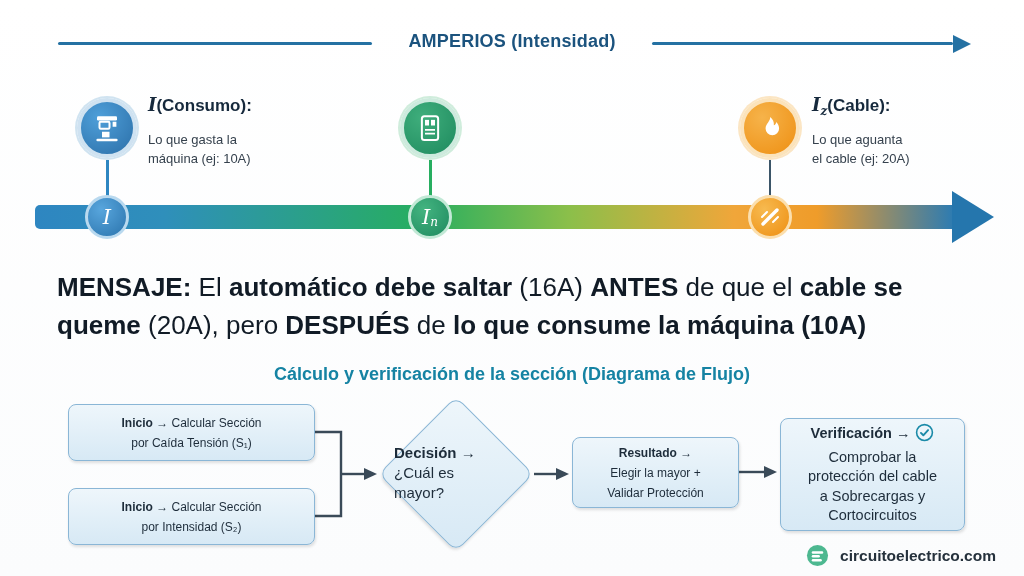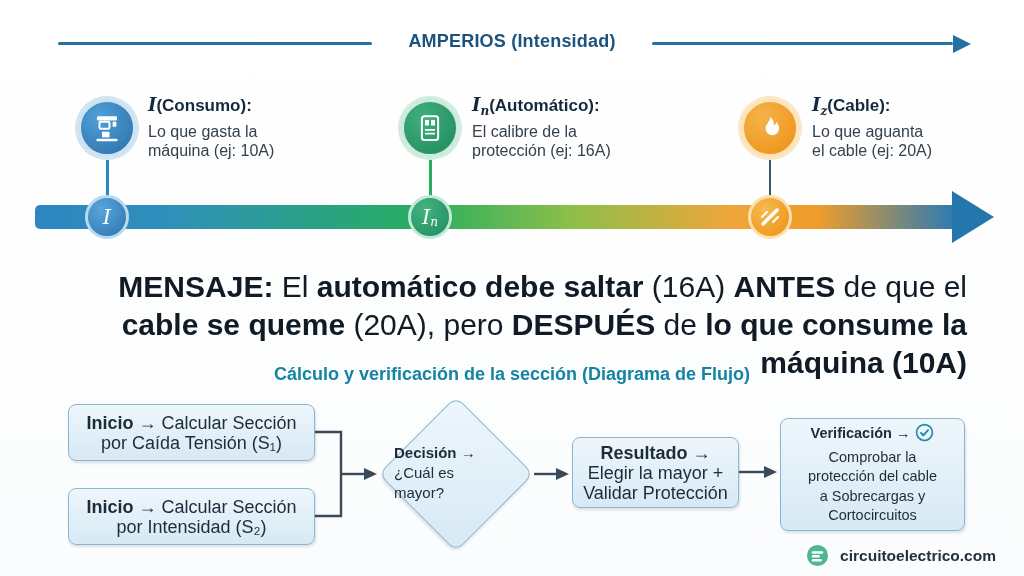--- a/index.html
+++ b/index.html
@@ -24,41 +24,41 @@
   .vline.n2{left:429px;background:#27ae60}
   .vline.n3{left:769px;background:#3b5568;width:2px}
 
   .node-label{position:absolute;top:94px}
   .node-label.n1{left:148px}.node-label.n2{left:472px}.node-label.n3{left:812px}
   .node-title{font-size:17px;font-weight:700;color:#16293c}
   .msym{font-family:"DejaVu Serif","Liberation Serif",serif;font-style:italic}
   .node-title .msym{font-size:18px}
   .node-title sub{font-size:12px;font-family:"DejaVu Serif","Liberation Serif",serif;font-style:italic}
   .node-name{}
-  .node-desc{font-size:16px;color:#35414d;line-height:19px;margin-top:4px}
+  .node-desc{font-size:13px;color:#35414d;line-height:19px;margin-top:12px}
 
   
   .tl-bar{position:absolute;left:35px;top:205px;width:920px;height:24px;border-radius:5px 0 0 5px;
     background:linear-gradient(90deg,#2e86c1 0%,#2f8fbb 14%,#27ae60 42%,#8bbf4a 58%,#f0a63a 76%,#ef9c2a 85%,#2b7bb3 100%)}
   .tl-arrow{position:absolute;left:952px;top:191px;width:0;height:0;border-top:26px solid transparent;border-bottom:26px solid transparent;border-left:42px solid #2576ad}
   .badge{position:absolute;top:195px;width:44px;height:44px;border-radius:50%;display:flex;align-items:center;justify-content:center;color:#fff;z-index:2}
   .badge .msym{font-size:21px;color:#fff}
   .badge sub{font-size:12px;font-family:"DejaVu Serif","Liberation Serif",serif;font-style:italic;margin-top:10px}
   .badge.n1{left:85px;background:radial-gradient(circle at 35% 30%,#58a6dd,#2b74ad);border:3px solid #b9d9ef}
   .badge.n2{left:408px;background:radial-gradient(circle at 35% 30%,#43b480,#1f8a5f);border:3px solid #c2e9d6}
   .badge.n3{left:748px;background:radial-gradient(circle at 35% 30%,#f7ba50,#ee8f12);border:3px solid #fbdfae}
 
   
-  .message{position:absolute;left:57px;top:268px;width:910px;text-align:right;font-size:30px;line-height:38px;color:#111b26}
+  .message{position:absolute;left:57px;top:268px;width:910px;text-align:left;font-size:26px;line-height:38px;color:#111b26}
   .message .b{font-weight:700}
 
   
   .flow-title{position:absolute;left:0;right:0;top:364px;text-align:center;font-size:18px;font-weight:700;color:#1583a3}
   .fbox{position:absolute;background:linear-gradient(180deg,#eef6fb,#d7e9f5);border:1.5px solid #8ab6d6;border-radius:8px;display:flex;flex-direction:column;align-items:center;justify-content:center;text-align:center;color:#1d2c3a;box-shadow:1px 2px 3px rgba(0,0,0,.12)}
-  .fbox .fl{font-size:18px;line-height:20px}
+  .fbox .fl{font-size:12px;line-height:20px}
   #box-start1{left:68px;top:404px;width:247px;height:57px}
   #box-start2{left:68px;top:488px;width:247px;height:57px}
   #box-result{left:572px;top:437px;width:167px;height:71px}
   #box-verify{left:780px;top:418px;width:185px;height:113px}
   #box-verify .fl{font-size:14.5px;line-height:19.5px}
   .diamond{position:absolute;left:401px;top:419px;width:110px;height:110px;transform:rotate(45deg);background:linear-gradient(135deg,#eef6fb,#d7e9f5);border:1.5px solid #8ab6d6;border-radius:10px;box-shadow:1px 2px 3px rgba(0,0,0,.12)}
   .diamond-text{position:absolute;left:394px;top:443px;width:140px;text-align:left;font-size:15px;line-height:20px;color:#1d2c3a}
   .connectors{position:absolute;left:0;top:0;pointer-events:none}
   .vcheck{display:inline-block;vertical-align:-4px;margin-left:5px}
 
@@ -94,24 +94,20 @@
   <div class="icon-circle n2">
     <svg width="30" height="30" viewBox="0 0 24 24">
       <rect x="5.5" y="2.5" width="13" height="19" rx="2" fill="none" stroke="#fff" stroke-width="1.6"></rect>
       <rect x="8" y="5.5" width="3.2" height="4.5" fill="#fff"></rect>
       <rect x="12.8" y="5.5" width="3.2" height="4.5" fill="#fff"></rect>
       <line x1="8" y1="13.5" x2="16" y2="13.5" stroke="#fff" stroke-width="1.4"></line>
       <line x1="8" y1="16.5" x2="16" y2="16.5" stroke="#fff" stroke-width="1.4"></line>
     </svg>
   </div>
   <div class="vline n2"></div>
-  <div class="node-label n2">
-    <div class="node-title"><span class="msym">I</span><sub>n</sub><span class="node-name">(Automático):</span></div>
-    <div class="node-desc"><span>El calibre de la</span><br><span>protección (ej: 16A)</span></div>
-  </div>
 
   <div class="icon-circle n3">
     <svg width="28" height="28" viewBox="0 0 24 24">
       <path d="M12 2.5c.8 3.5-3.8 5.5-3.8 10a5.8 5.8 0 0 0 11.6 0c0-2.2-1-4-2.3-5.6-.4 1.8-1.3 2.6-2.2 2.8C15.6 7 14.6 4.3 12 2.5z" fill="#fff"></path>
     </svg>
   </div>
   <div class="vline n3"></div>
   <div class="node-label n3">
     <div class="node-title"><span class="msym">I</span><sub>z</sub><span class="node-name">(Cable):</span></div>
     <div class="node-desc"><span>Lo que aguanta</span><br><span>el cable (ej: 20A)</span></div>

